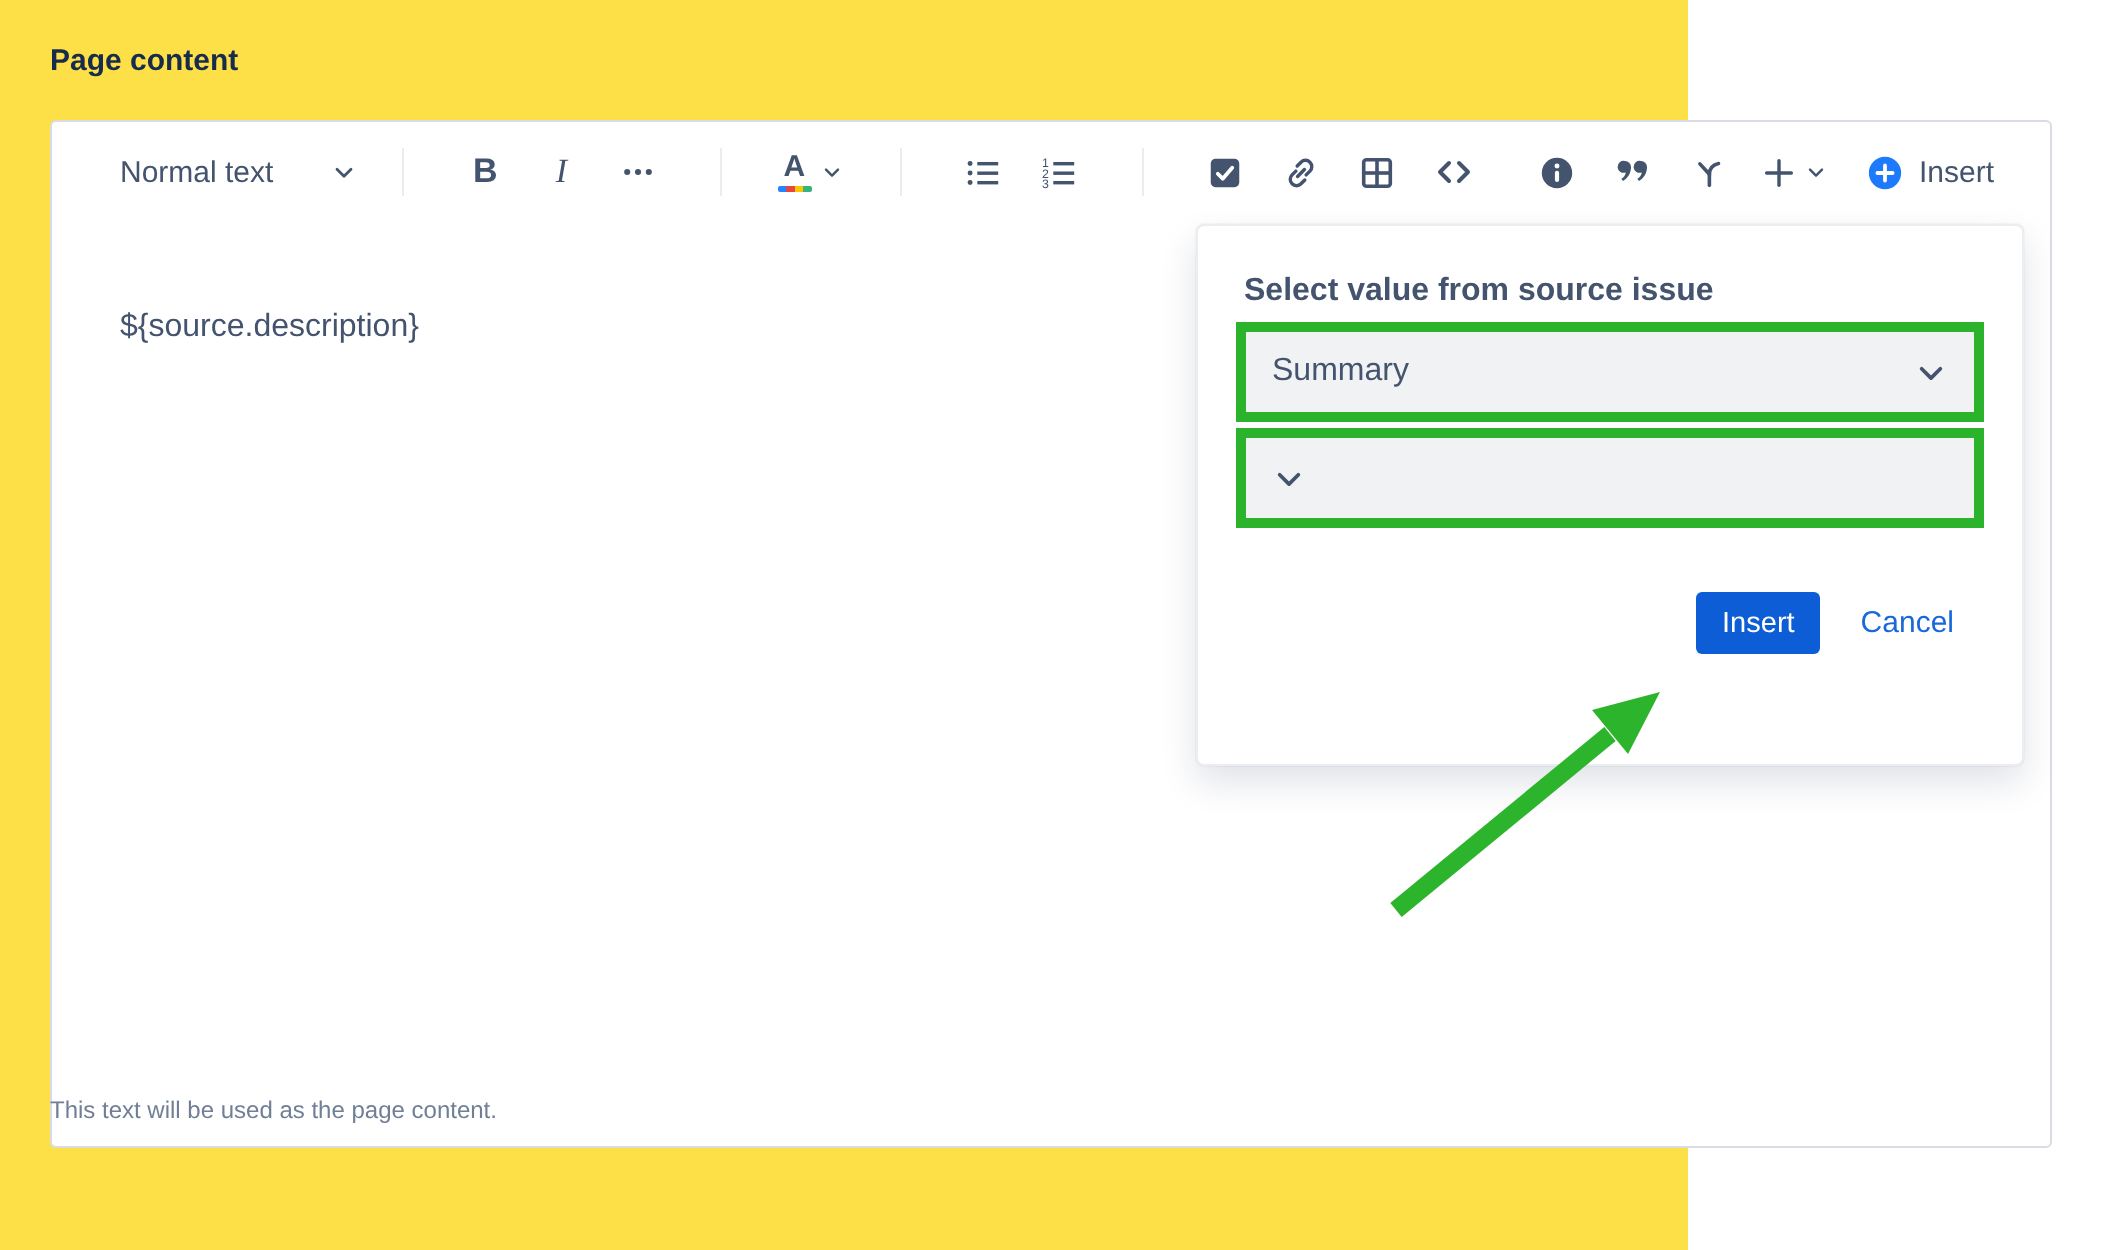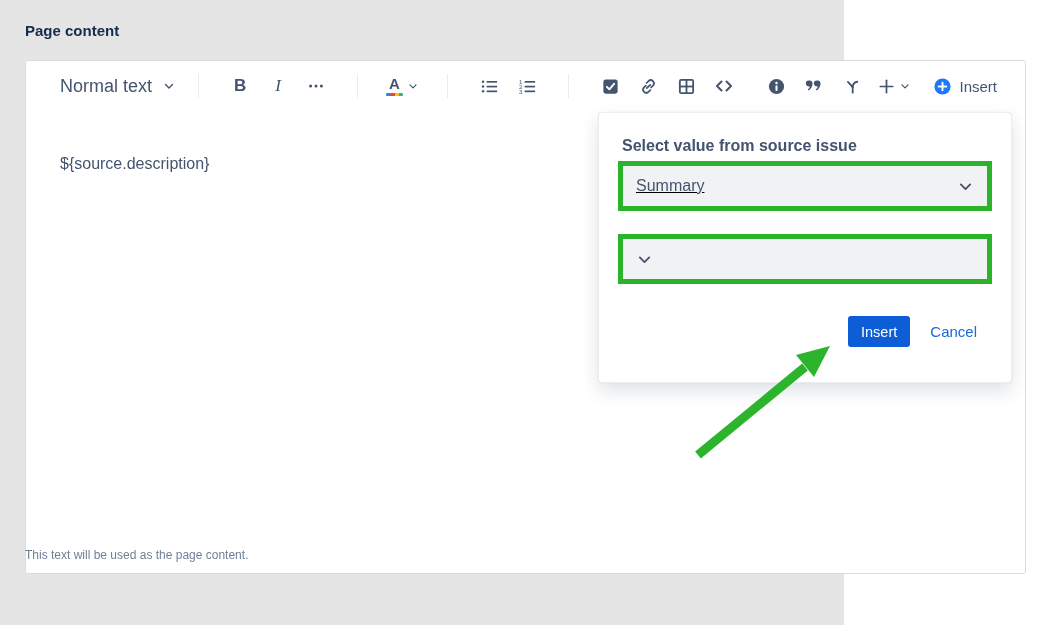--- a/index.html
+++ b/index.html
@@ -1,32 +1,32 @@
 <!DOCTYPE html>
 <html style="--highlight-green: #2BB32B; --arrow-green: #2DB42D; --primary-button-blue: #0C5DD6; --link-blue: #1868DB; --toolbar-icon: #44546F; --insert-plus-blue: #1D7AFC; --frame-border: #D9DDE3;"><head>
 <meta charset="utf-8">
 <style>
   * { margin:0; padding:0; box-sizing:border-box; }
   html,body { width:1052px; height:625px; background:#ffffff;
               font-family:"Liberation Sans", sans-serif; overflow:hidden; }
-  .canvas { position:relative; width:844px; height:625px; background:#e5e5e5; }
+  .canvas { position:relative; width:844px; height:625px; background:#fde047; }
 
   
   .page-title { position:absolute; left:25px; top:22px; font-size:15px; font-weight:700;
                 color:#172B4D; }
 
   
   .editor-box { position:absolute; left:25px; top:60px; width:1001px; height:514px;
                 background:#fff; border:1px solid var(--frame-border,#D9DDE3); border-radius:3px; }
 
   
   .toolbar { display:flex; align-items:center; height:50px; padding-left:34px; padding-right:20px; }
   .toolbar button { background:none; border:none; cursor:pointer; color:var(--toolbar-icon,#44546F);
                     display:flex; align-items:center; justify-content:center; }
-  .block-type { font-size:18px; font-weight:400; gap:10px; color:var(--toolbar-icon,#44546F);
+  .block-type { font-size:15px; font-weight:400; gap:28px; color:var(--toolbar-icon,#44546F);
                 font-family:"Liberation Sans", sans-serif; }
   .sep { width:1px; height:24px; background:#EBECF0; margin:0 22px; flex:none; }
   .tb { width:26px; height:26px; margin:0 6px; border-radius:3px; }
   .tb-bold { font-size:17px; font-weight:700; }
   .tb-italic { font-size:17px; font-style:italic; font-family:"Liberation Serif", serif; font-weight:500; }
   .color-btn { gap:4px; }
   .color-A { display:inline-flex; flex-direction:column; align-items:center; line-height:1;
              font-size:15px; font-weight:700; }
   .rainbow { display:block; width:17px; height:3px; margin-top:2px; border-radius:1px;
              background:linear-gradient(to right,#2684FF 0 25%,#E2483D 25% 50%,#FFC400 50% 75%,#36B37E 75% 100%); }
@@ -38,21 +38,21 @@
   .content { padding:44px 34px 0 34px; font-size:16px; color:#44546F; cursor:text; height:462px; }
 
   
   .helper { position:absolute; left:25px; top:548px; font-size:12px; color:#707F96; }
 
   
   .popup { position:absolute; left:598px; top:112px; width:414px; height:271px; background:#fff;
            border:1px solid #ECEDF0; border-radius:4px; padding:24px 19px 0 19px;
            box-shadow:0 8px 18px rgba(9,30,66,.13), 0 0 1px rgba(9,30,66,.12); z-index:5; }
   .field-label { font-size:16px; font-weight:700; color:#44546F; margin:0 0 6px 4px; }
-  .select-highlight { border:5px solid var(--highlight-green,#2BB32B); margin-bottom:23px;text-decoration:underline; }
+  .select-highlight { border:5px solid var(--highlight-green,#2BB32B); margin-bottom:3px; }
   .select { height:40px; background:#F1F2F4; display:flex; align-items:center;
             justify-content:space-between; padding:0 13px; cursor:pointer; }
   .select-value { font-size:16px; color:#44546F; }
   .popup-actions { display:flex; align-items:center; justify-content:flex-end; gap:20px;
                    margin-top:32px; padding-right:15px; }
   .btn-primary { background:var(--primary-button-blue,#0C5DD6); color:#fff; font-size:14.5px;
                  font-weight:500; border:none; border-radius:3px; height:31px; padding:0 13px;
                  cursor:pointer; font-family:"Liberation Sans", sans-serif; }
   .btn-link { color:var(--link-blue,#1868DB); font-size:15px; text-decoration:none; cursor:pointer; }
 

